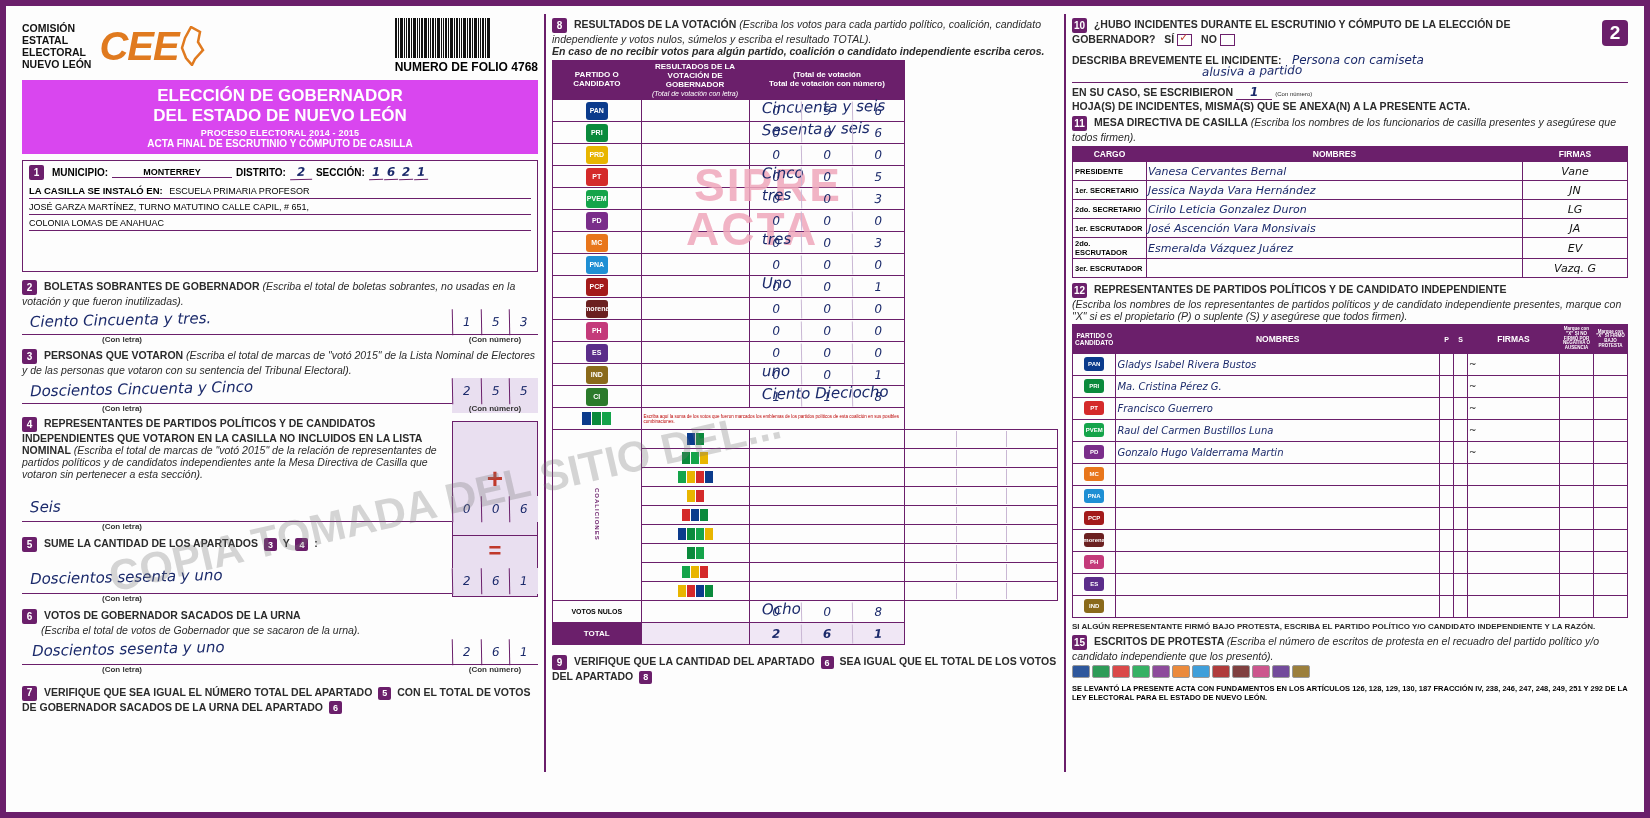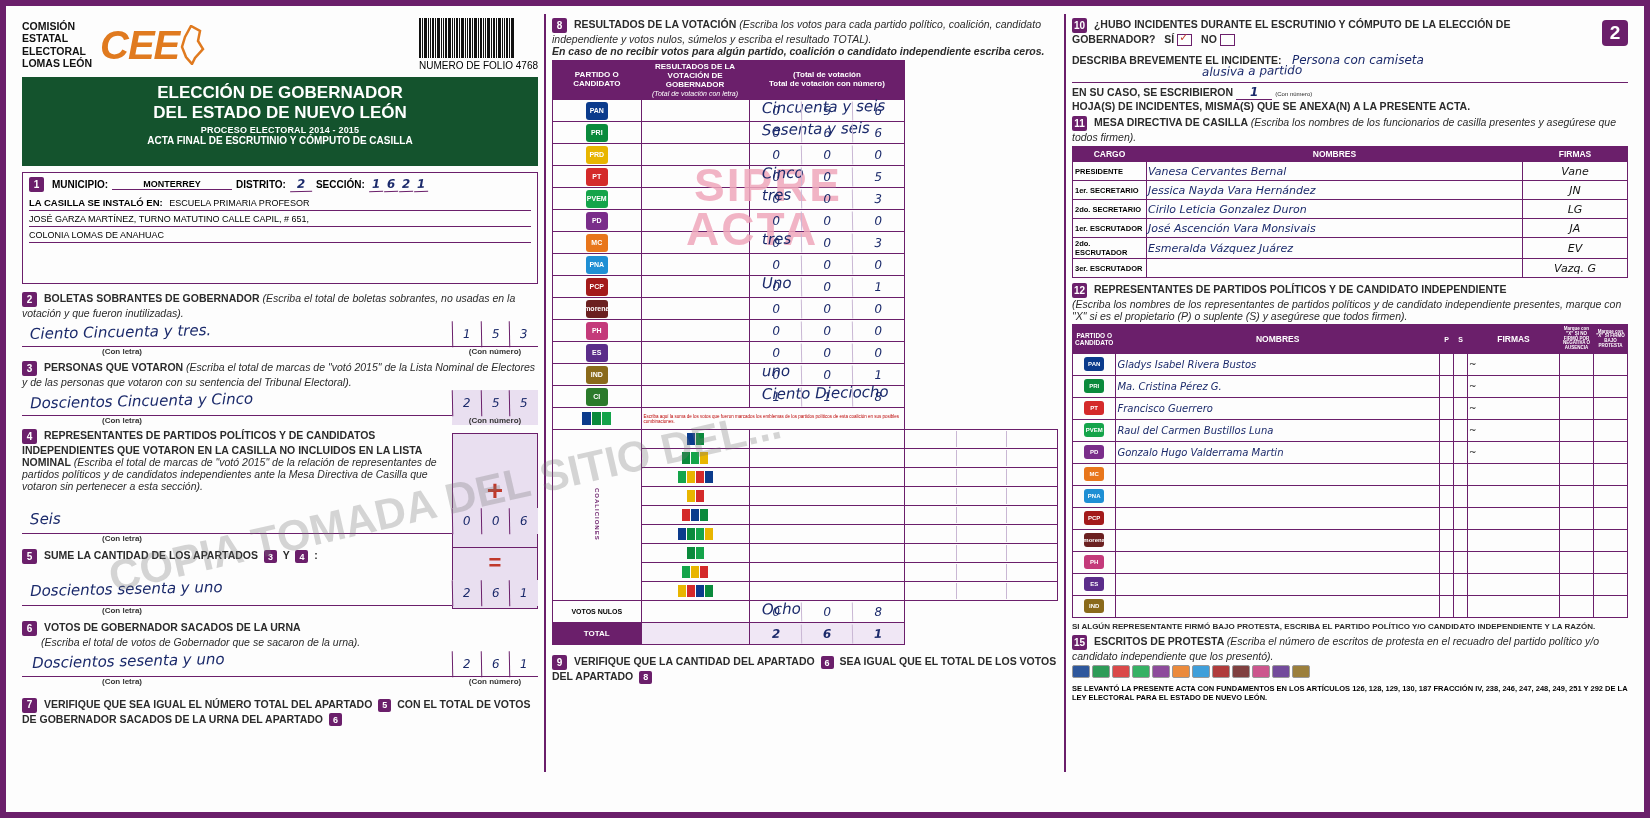--- a/index.html
+++ b/index.html
@@ -52,25 +52,25 @@
   .cee-left { font-size:10.5px; font-weight:bold; line-height:1.15; color:#111; text-align:left; }
   .cee-logo {
     font-family:"Liberation Sans", sans-serif;
     font-weight:bold; font-style:italic; font-size:40px; color:#e07a1f;
     letter-spacing:-1px; line-height:1;
   }
   .cee-mark { width:26px; height:40px; position:relative; }
   .cee-mark svg { display:block; }
   .barcode { height:40px; display:flex; align-items:flex-end; gap:1px; }
   .barcode i { display:block; width:1px; height:40px; background:#111; }
-  .folio { font-size:10px; font-weight:normal; text-align:right; margin-top:2px; }
+  .folio { font-size:12px; font-weight:bold; text-align:right; margin-top:2px; }
 
   .titlebar {
-    background:#14532d; color:#fff; text-align:center;
-    padding:6px 4px 20px 4px; margin:4px 6px 0 6px;
+    background:#d946ef; color:#fff; text-align:center;
+    padding:6px 4px 5px 4px; margin:4px 6px 0 6px;
   }
   .titlebar .t1 { font-size:17px; font-weight:bold; line-height:1.15; }
   .titlebar .t2 { font-size:9px; font-weight:bold; margin-top:3px; letter-spacing:.2px;}
   .titlebar .t3 { font-size:10px; font-weight:bold; }
 
   .boxed { border:1px solid #6b1f6b; margin:6px; padding:4px 6px; position:relative; }
 
   .sec { margin:5px 6px 0 6px; position:relative; }
   .answerline { border-bottom:1px solid #6b1f6b; height:26px; position:relative; }
   .numbbox {
@@ -139,21 +139,21 @@
 <div class="sheet">
   <div class="inner">
 
     <div class="col colL">
 
       <div class="logorow">
         <div class="cee-left">
           <div>COMISIÓN</div>
           <div>ESTATAL</div>
           <div>ELECTORAL</div>
-          <div>LOMAS LEÓN</div>
+          <div>NUEVO LEÓN</div>
         </div>
         <div style="display:flex;align-items:center;">
           <div class="cee-logo">CEE</div>
           <div class="cee-mark">
             <svg width="26" height="40" viewBox="0 0 26 40">
               <path d="M12 1 L21 6 L19 16 L24 24 L16 33 L13 39 L7 32 L3 22 L6 12 Z" fill="none" stroke="#e07a1f" stroke-width="2.5"></path>
             </svg>
           </div>
         </div>
         <div style="margin-left:auto;text-align:right;">

